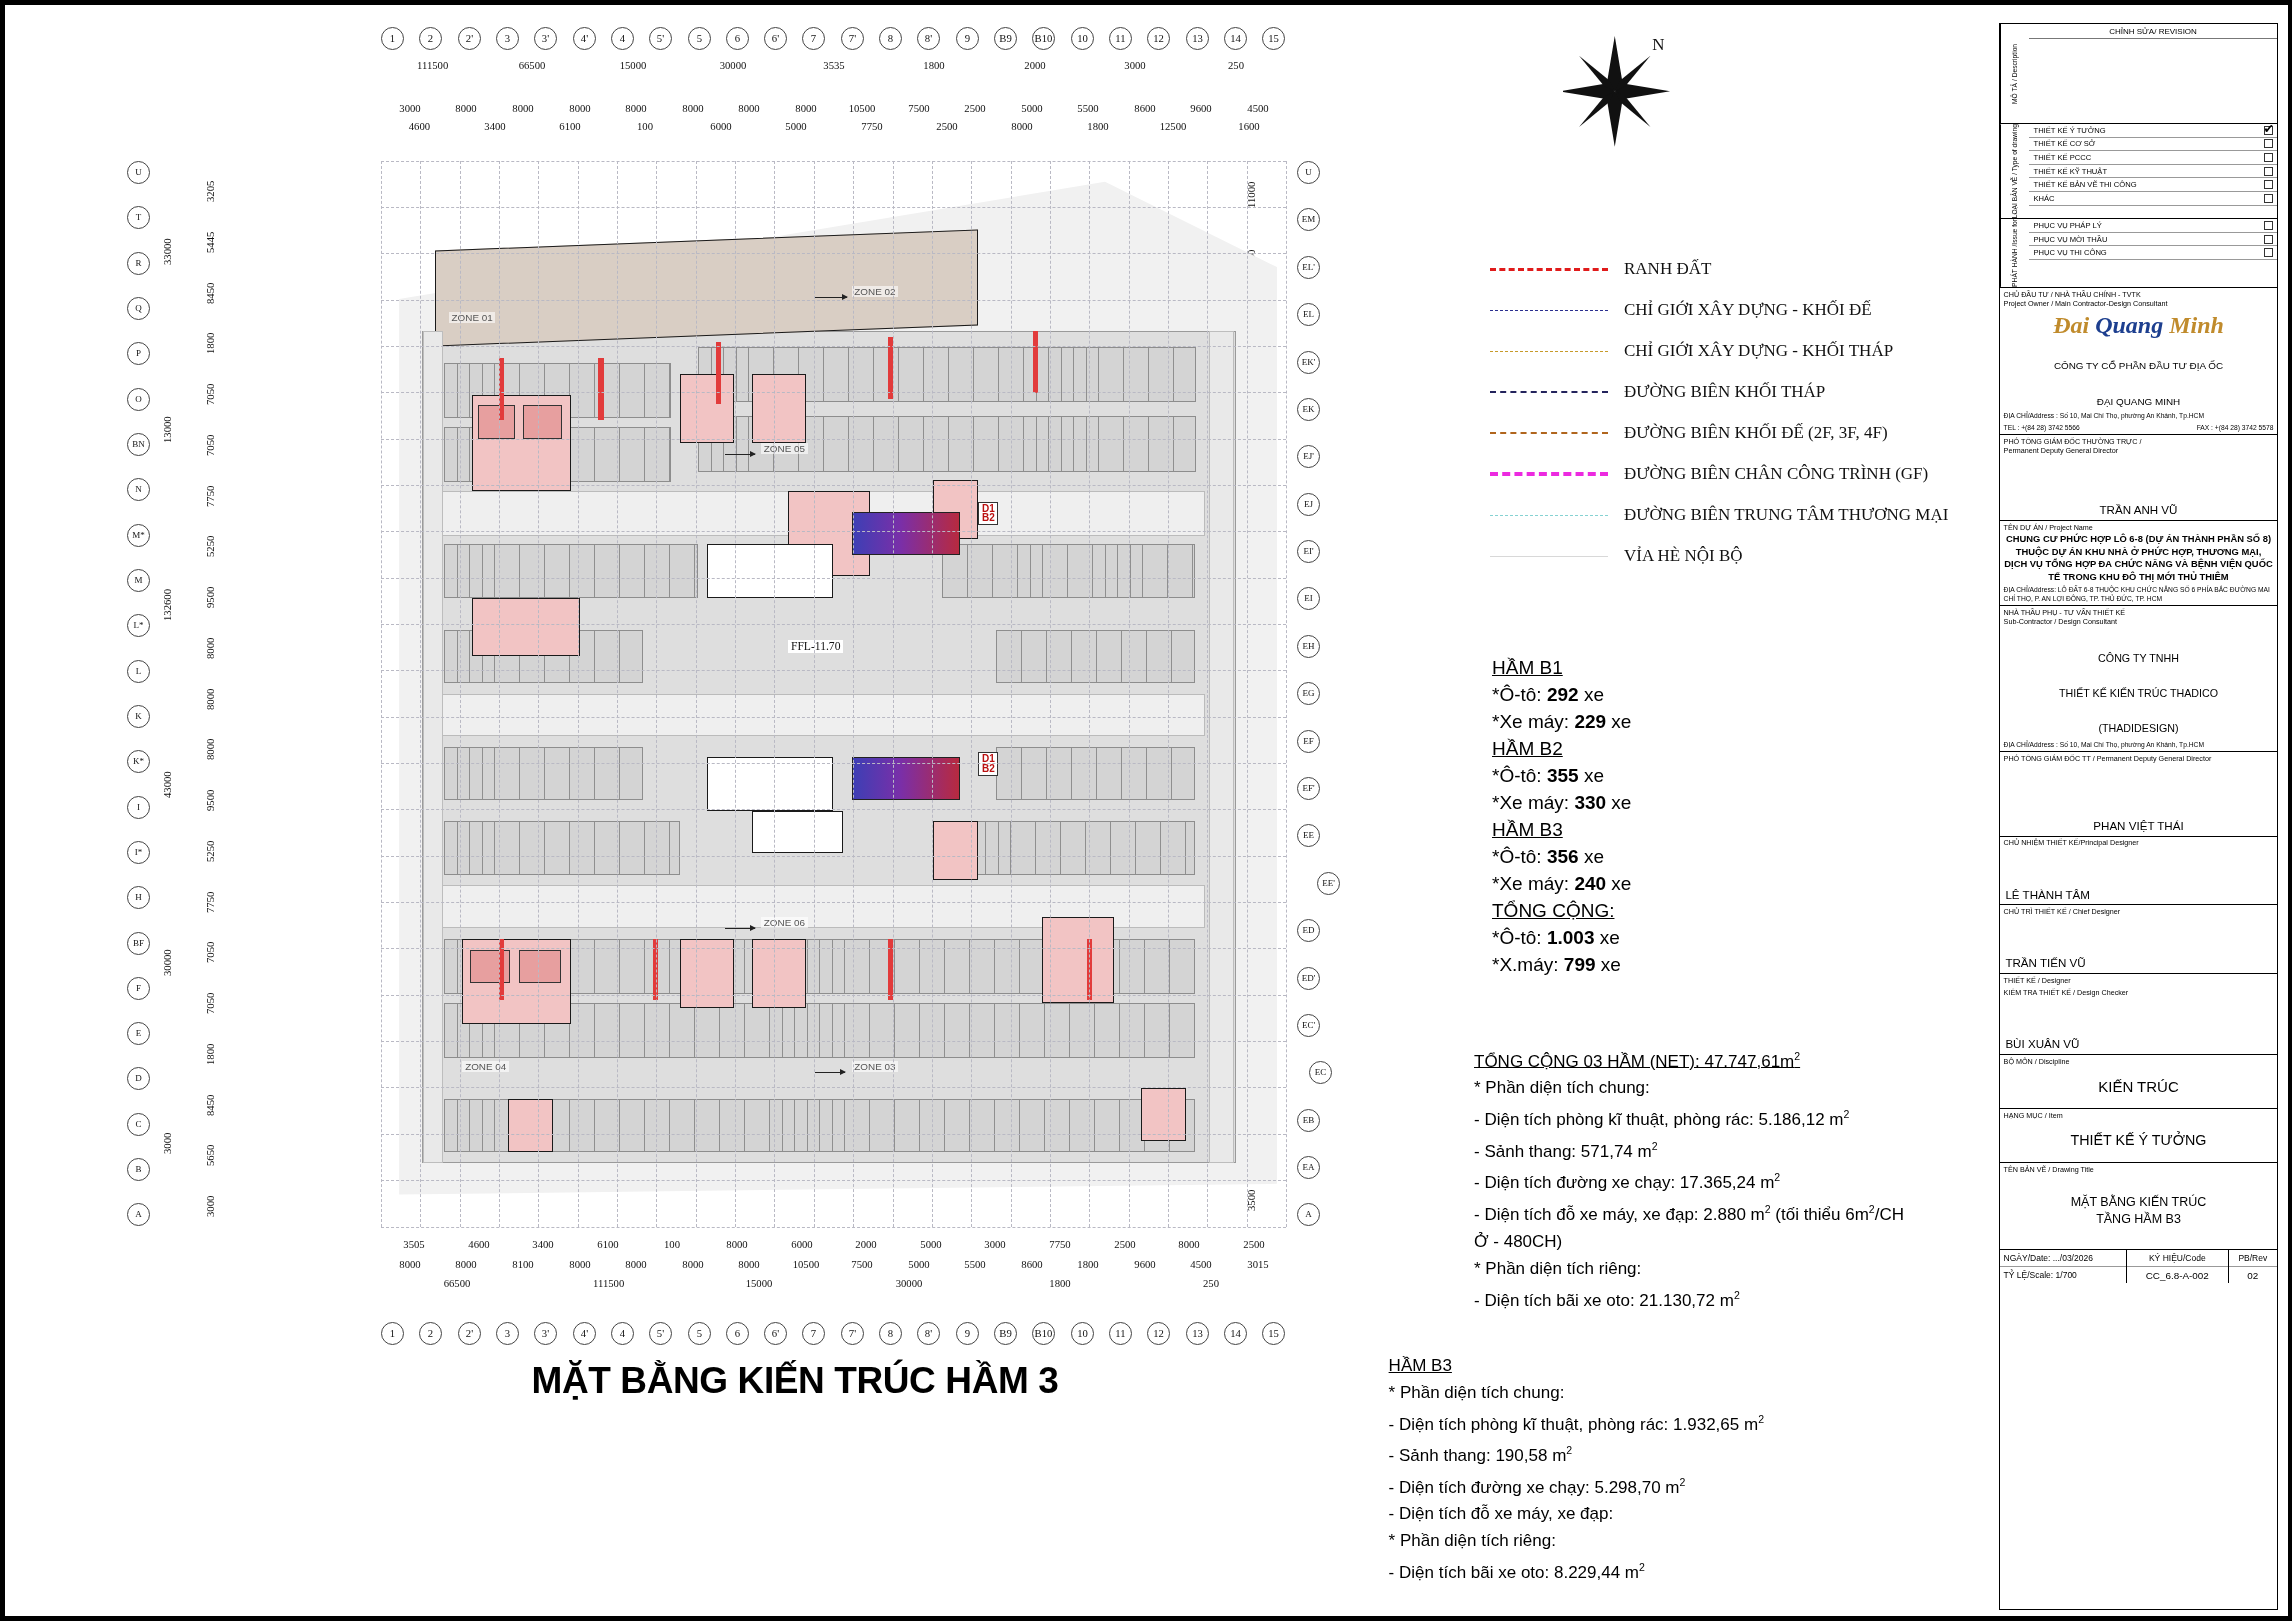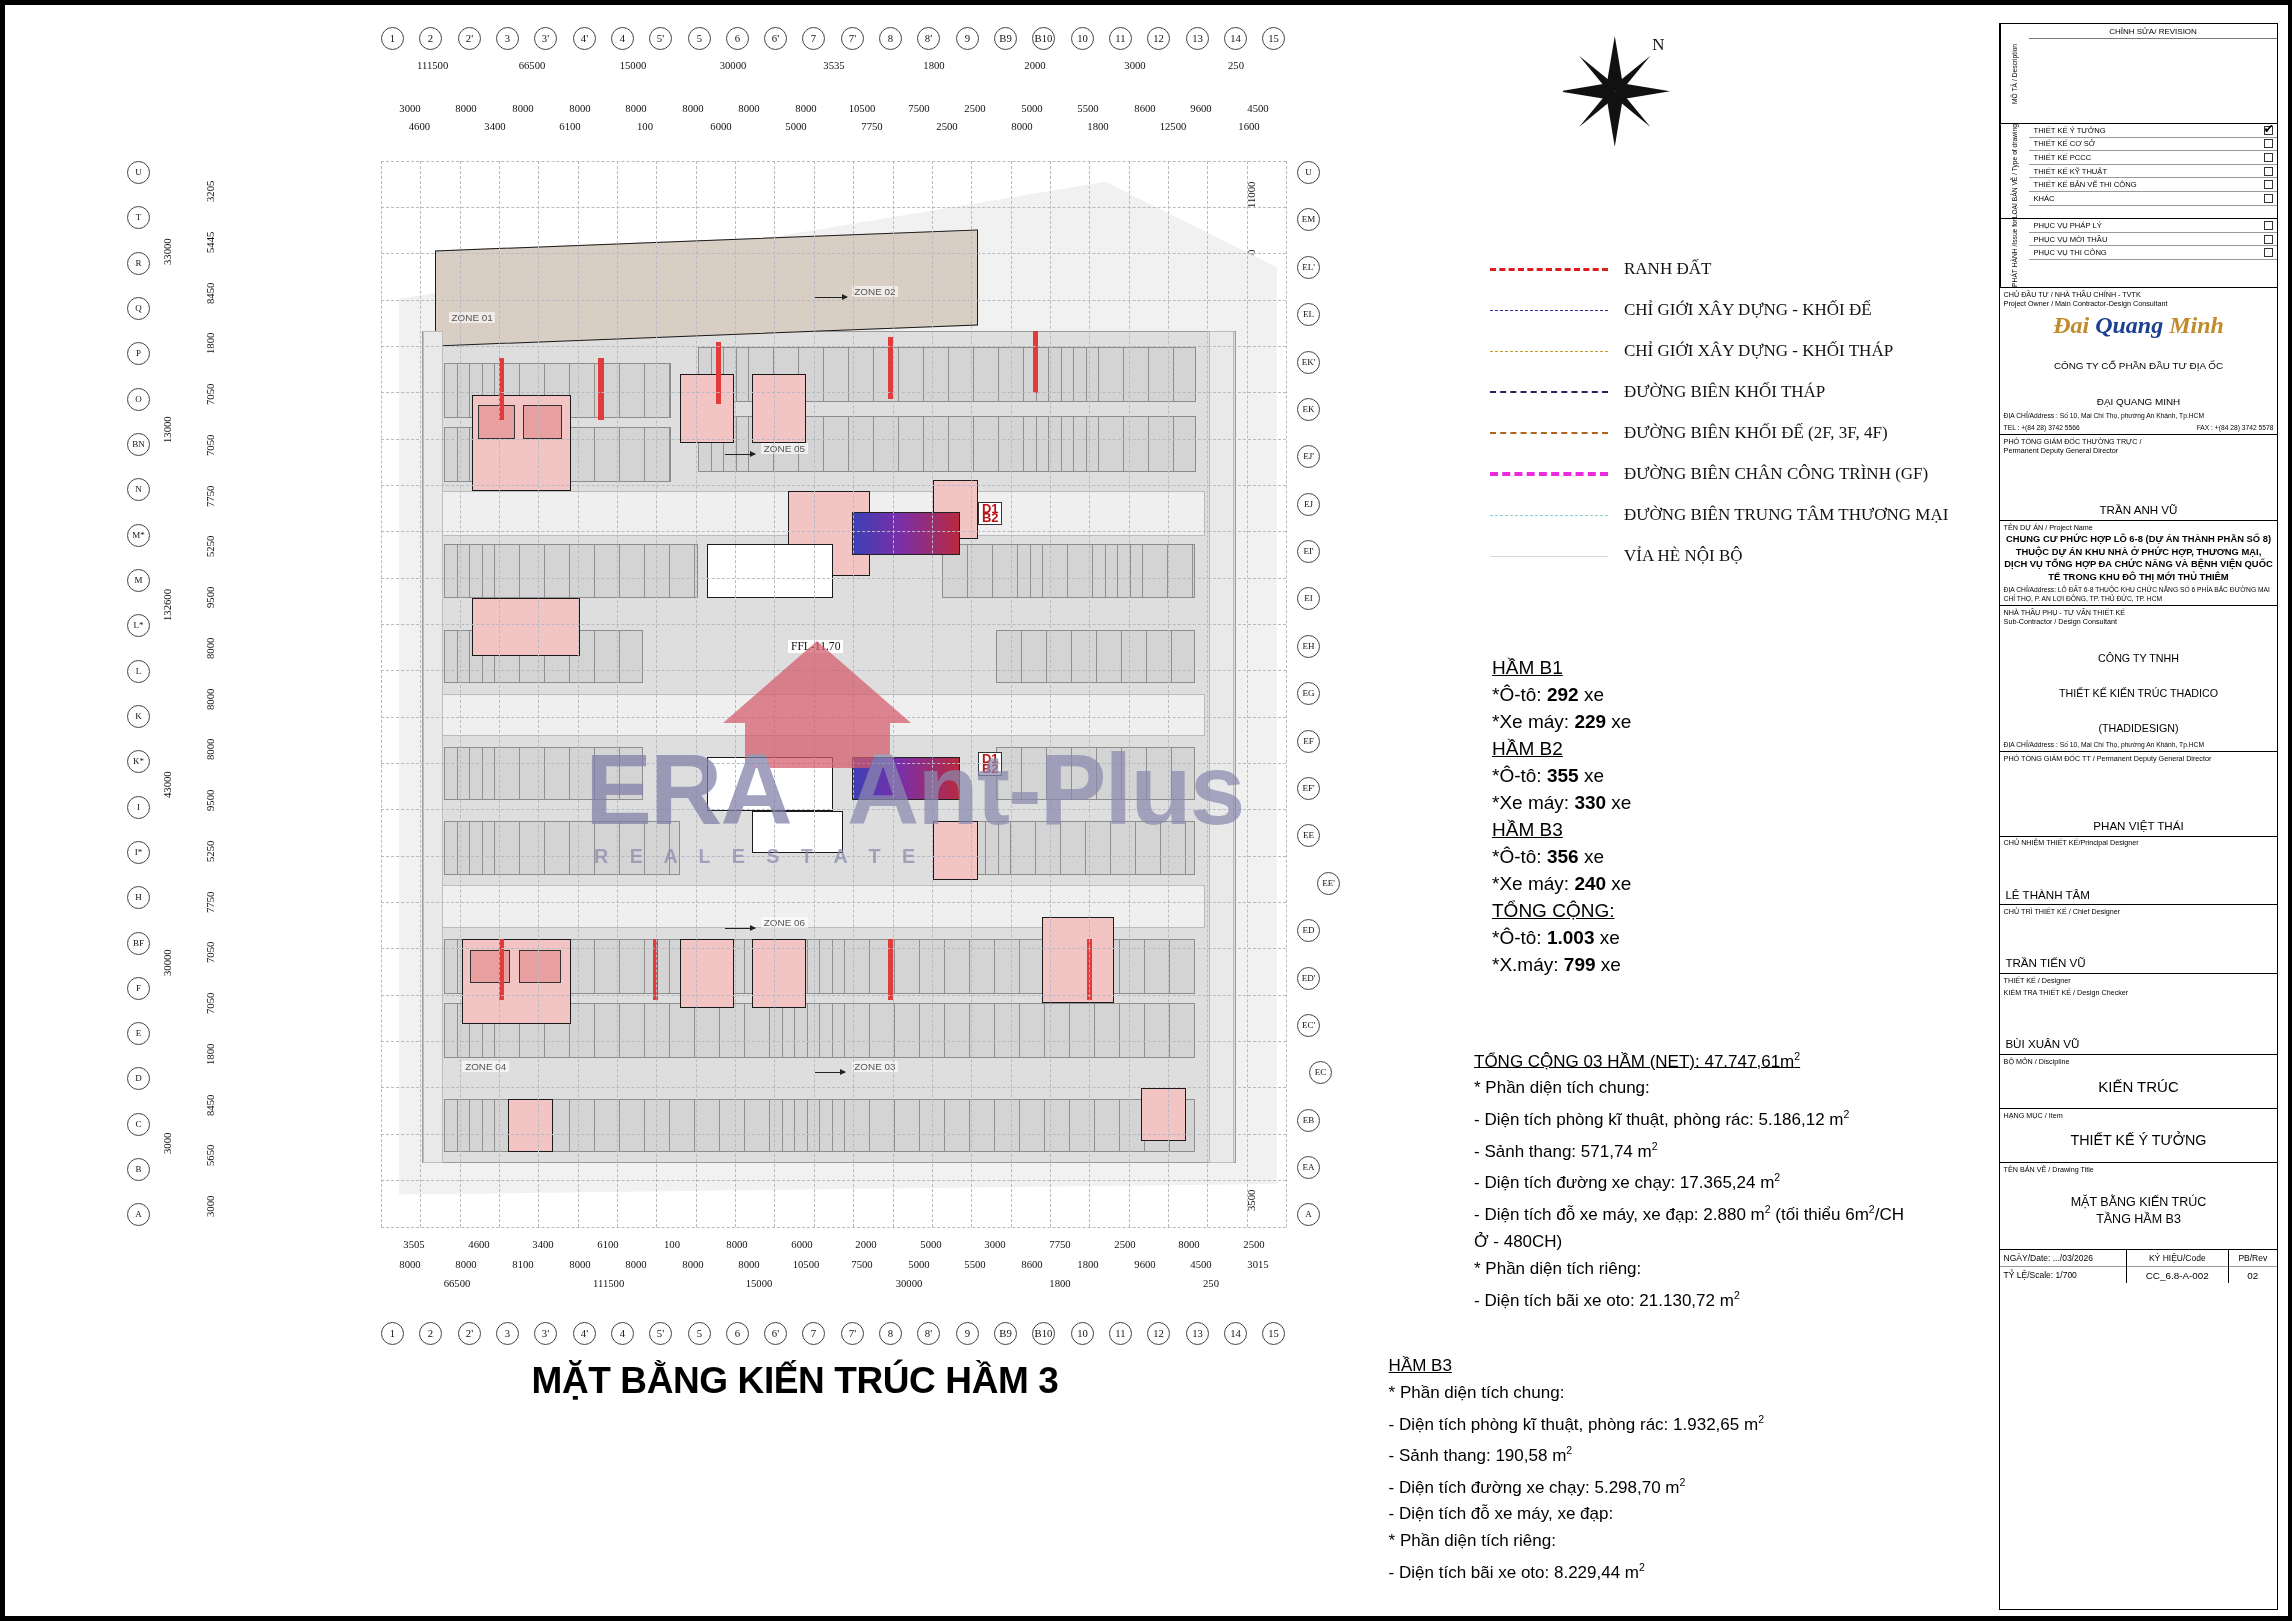--- a/index.html
+++ b/index.html
@@ -93,21 +93,21 @@
     background:#fff; border:0; padding:0 2.7px;
   }
   .arrowline { position:absolute; height:0; border-top:1.3px solid #222; }
   .arrowline::after{
     content:""; position:absolute; right:-0.9px; top:-3.6px;
     border-left:6.3px solid #222; border-top:3.6px solid transparent;
     border-bottom:3.6px solid transparent;
   }
   .dbtag {
     position:absolute; background:#fff; border:0.9px solid #333;
-    font-size:13px; line-height:9.9px; padding:0.9px 2.7px; color:#b11;
+    font-size:10px; line-height:9.9px; padding:0.9px 2.7px; color:#b11;
     font-weight:bold;
   }
 
   
   #wm {
     position:absolute; left:573px; top:627px; width:681px; height:287px;
     pointer-events:none; z-index:40; opacity:.72;
   }
   #wm .era {
     position:absolute; left:7.2px; top:100px;
@@ -612,27 +612,20 @@
         <polygon points="62,0 8,9 0,0 8,-9" fill="#111"></polygon>
         <polygon points="-40,-40 -6,-12 0,0 -12,-6" fill="#111"></polygon>
         <polygon points="40,-40 12,-6 0,0 6,-12" fill="#111"></polygon>
         <polygon points="-40,40 -12,6 0,0 -6,12" fill="#111"></polygon>
         <polygon points="40,40 6,12 0,0 12,6" fill="#111"></polygon>
       </g>
       <text x="100" y="26" font-size="19" font-family="Liberation Serif, serif" fill="#111">N</text>
     </svg>
   </div>
 
-  <div id="wm">
-    <div class="roof"></div>
-    <div class="roofb"></div>
-    <div class="era">ERA</div>
-    <div class="ant">Ant-Plus</div>
-    <div class="re">R E A L   E S T A T E</div>
-  </div>
 
   <div id="rightcol">
 
     <div id="legend" style="position:absolute; left:88px; top:222px;">
         <div class="legend-row">
           <div class="legend-key k-ranh"></div>
           <div class="legend-text">RANH ĐẤT</div>
         </div>
         <div class="legend-row">
           <div class="legend-key k-blue"></div>

